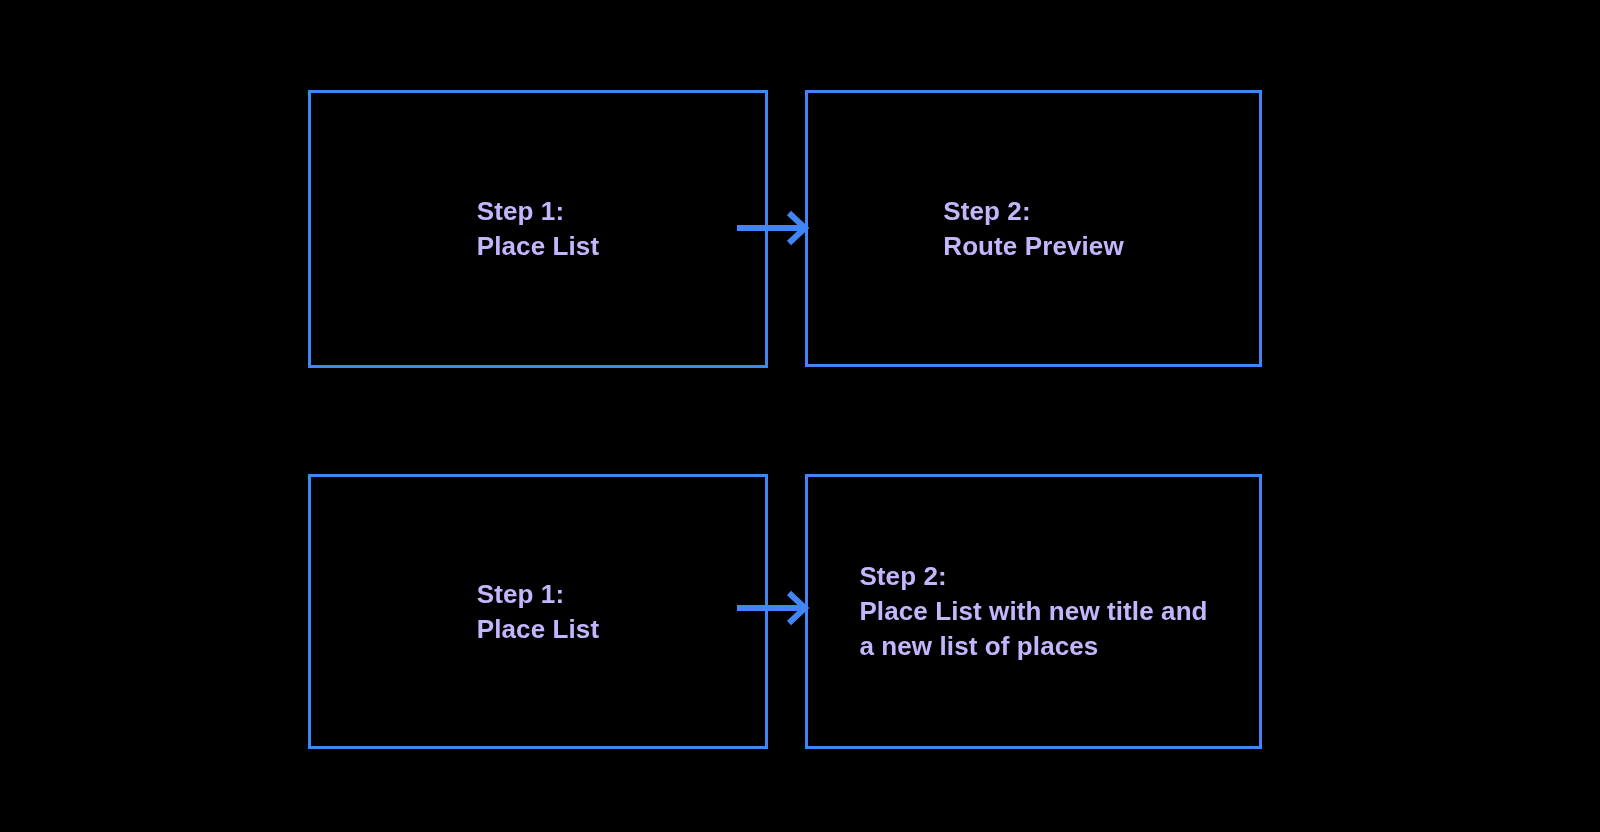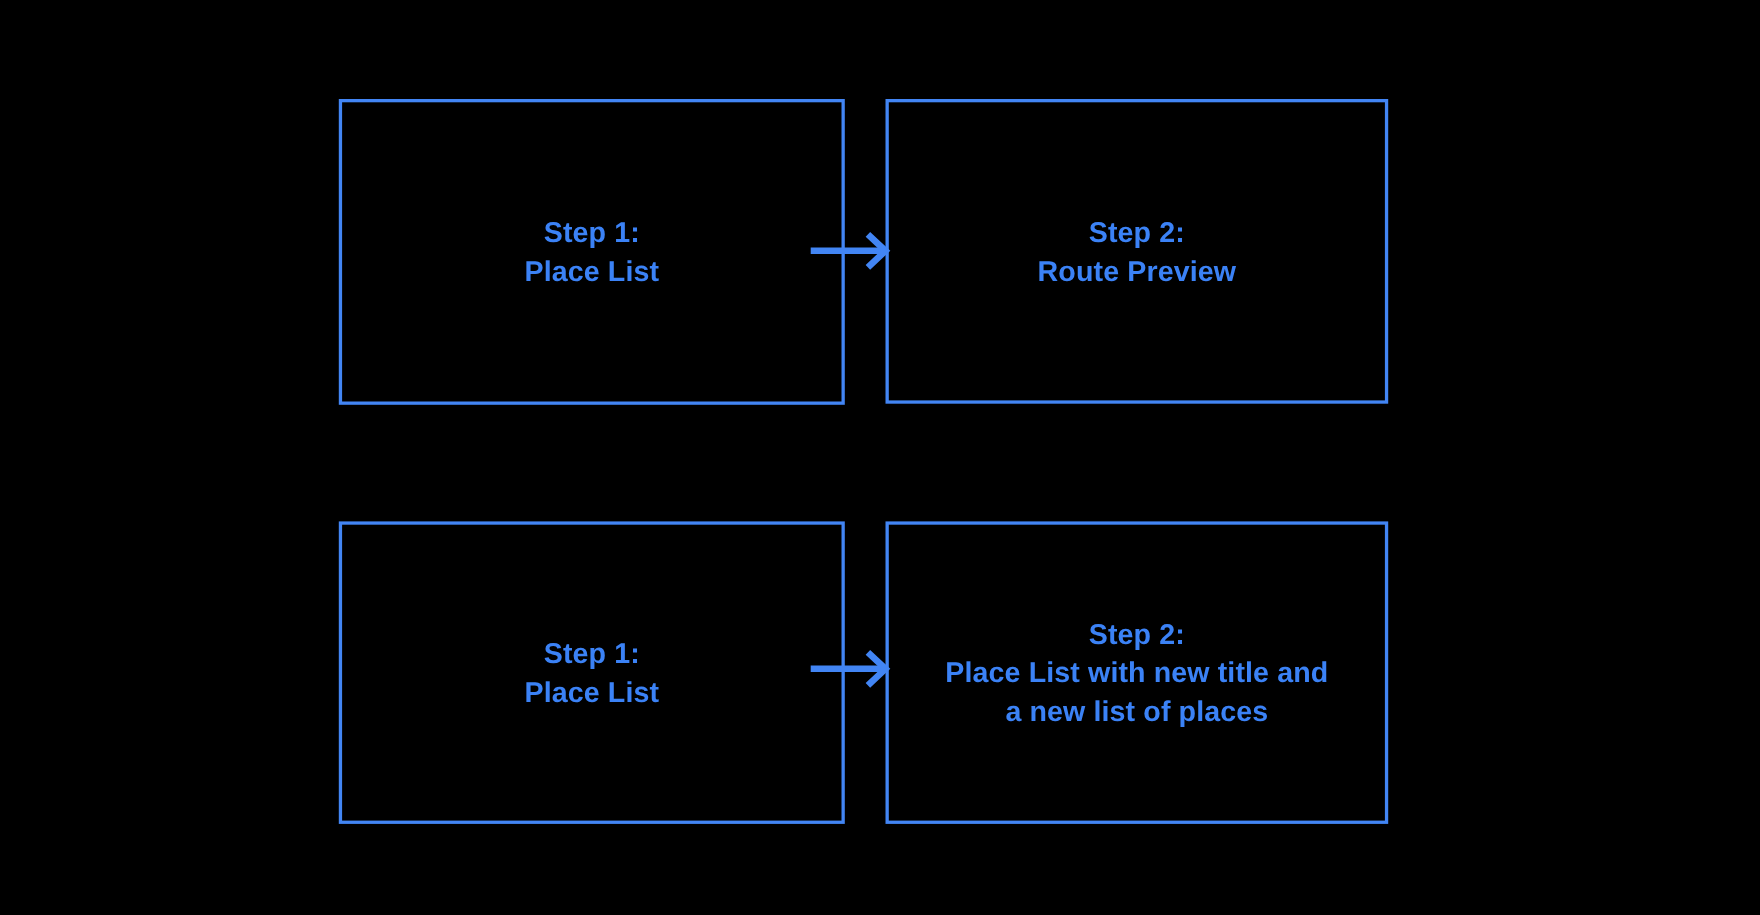--- a/index.html
+++ b/index.html
@@ -25,26 +25,25 @@
     position: absolute;
     box-sizing: border-box;
     border: 3px solid #4285F4;
     background: transparent;
     display: flex;
     align-items: center;
     justify-content: center;
   }
 
   .box-label {
-    color: #3b82f6;
+    color: #c4b5fd;
     font-family: "Liberation Sans", sans-serif;
     font-weight: bold;
     font-size: 26px;
     line-height: 35px;
-    text-align: center;
     letter-spacing: 0.1px;
     white-space: pre-line;
     user-select: none;
   }
 
   
   #box-step1-top   { left: 308px; top: 90px;  width: 460px; height: 278px; }
   #box-step2-top   { left: 805px; top: 90px;  width: 457px; height: 277px; }
   
   #box-step1-bot   { left: 308px; top: 474px; width: 460px; height: 275px; }

